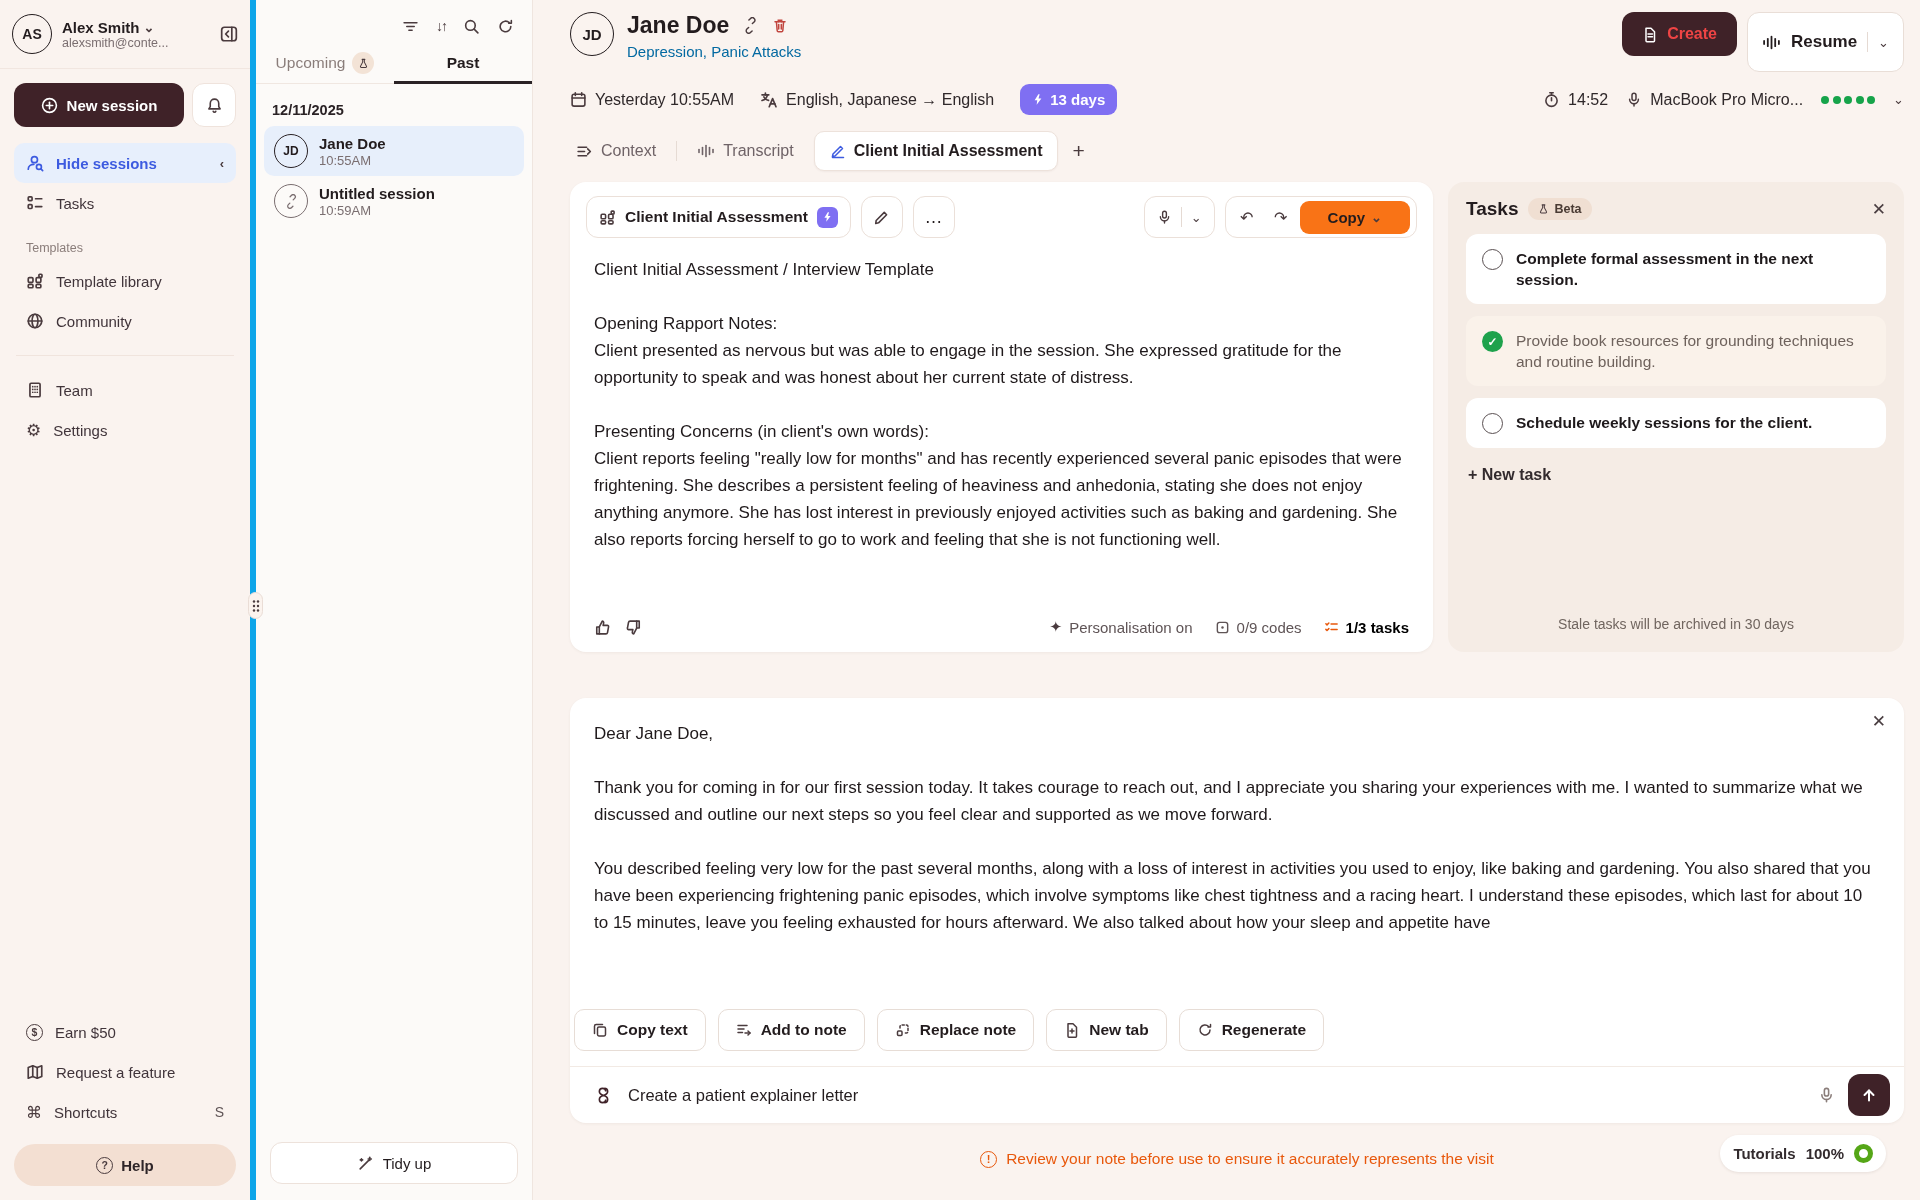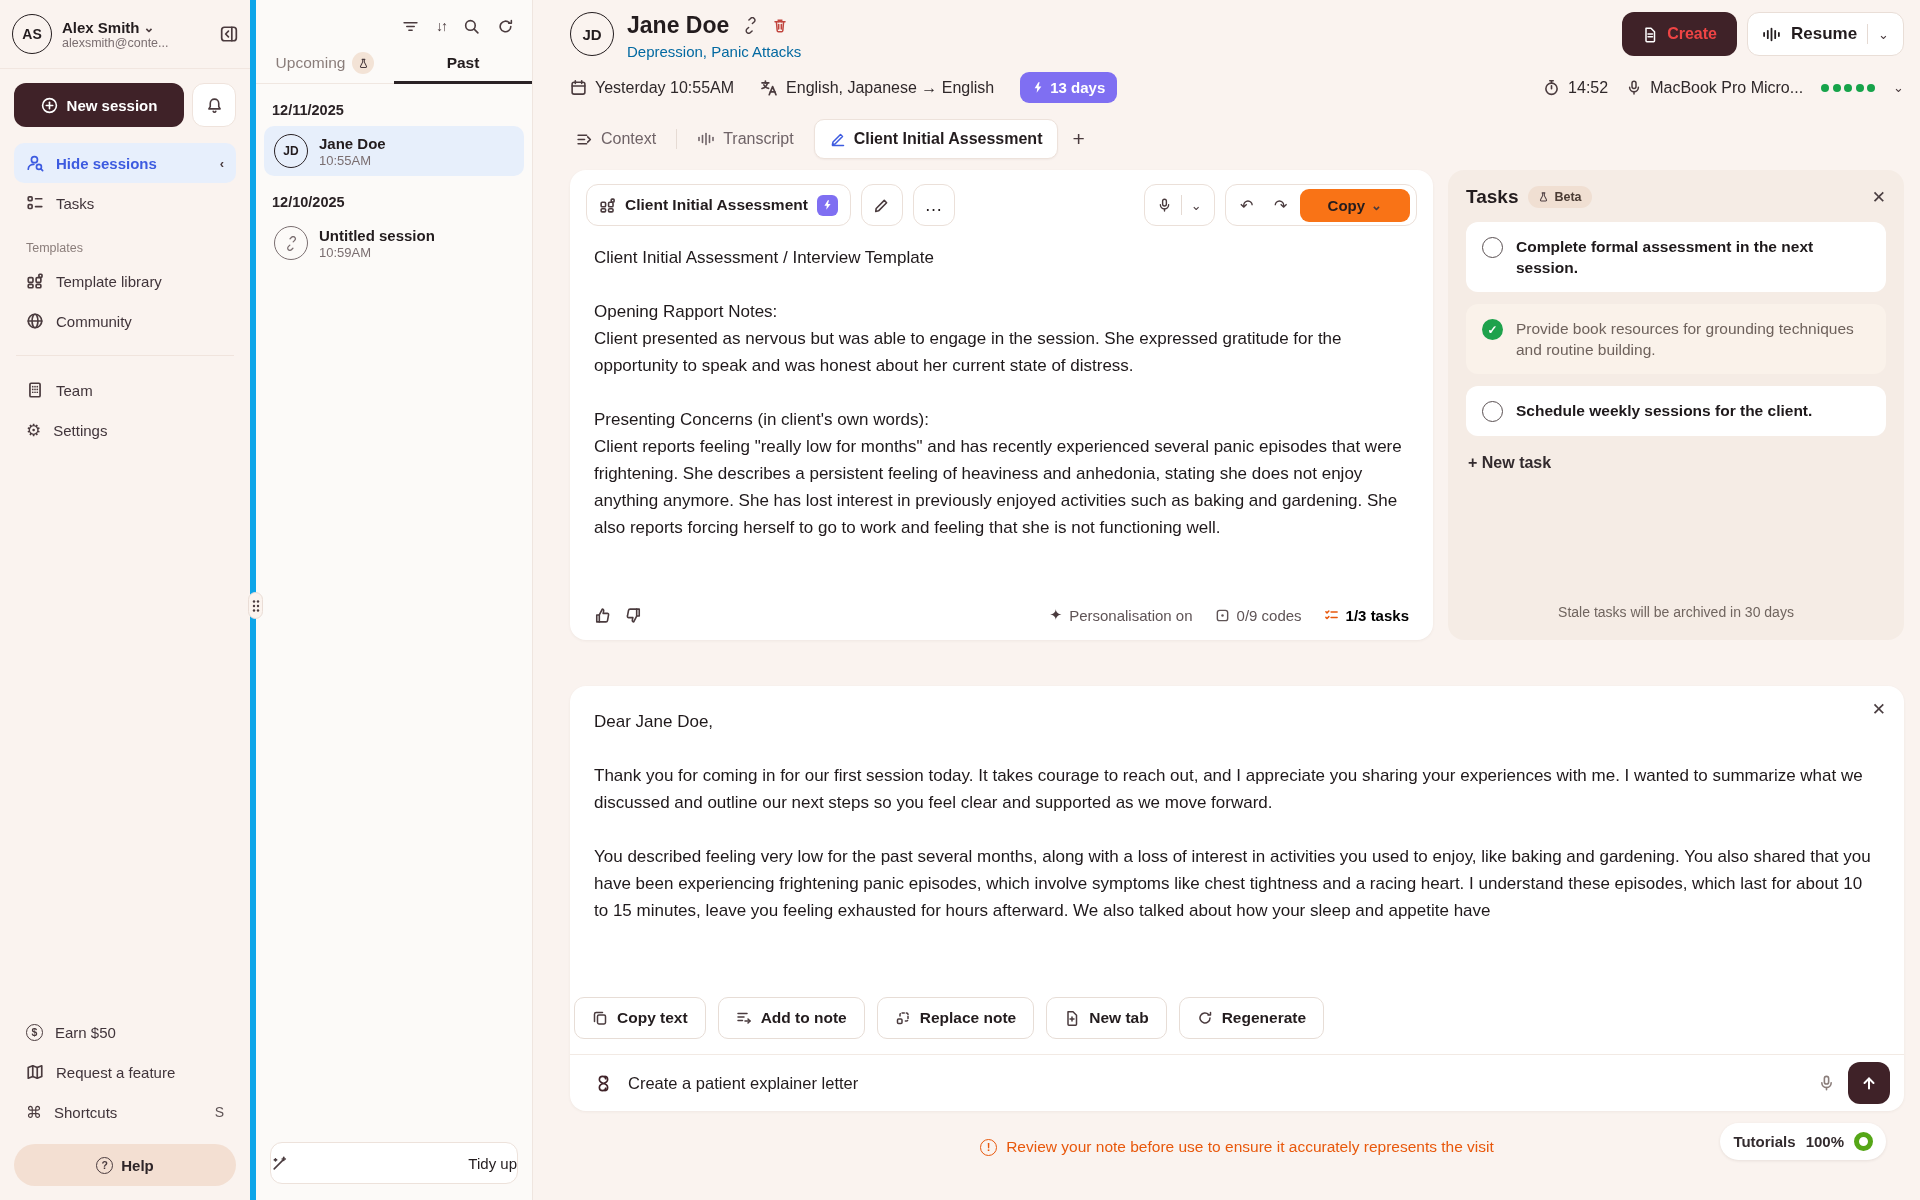--- a/index.html
+++ b/index.html
@@ -54,34 +54,34 @@
   .sess-tab.active { color:#231C1E; font-weight:700; }
   .sess-tab.active::after { content:""; position:absolute; left:0; right:0; bottom:-1px; height:3px; background:#2A2225; }
   .flask-badge { width:22px; height:22px; background:#F3E3D6; border-radius:50%; display:flex; align-items:center; justify-content:center; }
   .sess-group-date { font-size:14.5px; font-weight:700; padding:18px 16px 8px 16px; color:#2A2225; }
   .sess-item { margin:0 8px; padding:8px 10px; border-radius:10px; display:flex; align-items:center; gap:11px; cursor:pointer; }
   .sess-item.selected { background:#E7EFFB; }
   .sess-avatar { width:34px; height:34px; border-radius:50%; border:1.4px solid #2A2225; display:flex; align-items:center; justify-content:center; font-size:12px; font-weight:600; flex:none; background:#fff0; }
   .sess-avatar.icon { border-color:#7A6E70; }
   .sess-title { font-size:15px; font-weight:600; color:#231C1E; }
   .sess-time { font-size:13px; color:#7A6E70; margin-top:1px; }
-  .btn-tidy { position:absolute; left:14px; right:14px; bottom:16px; height:42px; background:#fff; border:1px solid #EDE2DB; border-radius:12px; display:flex; align-items:center; justify-content:space-between; gap:9px; font-size:15px; font-weight:500; cursor:pointer; }
+  .btn-tidy { position:absolute; left:14px; right:14px; bottom:16px; height:42px; background:#fff; border:1px solid #EDE2DB; border-radius:12px; display:flex; align-items:center; justify-content:center; gap:9px; font-size:15px; font-weight:500; cursor:pointer; }
   .drag-handle { position:absolute; left:-8px; top:592px; width:15px; height:27px; background:#FBF3EE; border:1px solid #EADDD6; border-radius:8px; display:flex; align-items:center; justify-content:center; z-index:5; cursor:col-resize; }
 
   
   .main { position:absolute; left:533px; top:0; right:0; bottom:0; padding:12px 16px 0 37px; display:flex; flex-direction:column; }
   .main-header { display:flex; align-items:flex-start; }
   .patient { display:flex; gap:13px; }
   .avatar-jd { width:44px; height:44px; border-radius:50%; border:1.6px solid #231C1E; display:flex; align-items:center; justify-content:center; font-size:15px; font-weight:600; }
   .patient-name-row { display:flex; align-items:center; gap:13px; }
   .patient-name { font-size:23px; font-weight:700; }
   .patient-cond { font-size:15px; color:#0369a1; margin-top:4px; }
   .hdr-actions { margin-left:auto; display:flex; gap:10px; }
   .btn-create { height:44px; border-radius:12px; background:#3F2228; color:#ef4444; display:flex; align-items:center; gap:9px; padding:0 20px; font-size:16px; font-weight:600; cursor:pointer; }
-  .btn-resume { height:44px; border-radius:12px; background:#fff; border:1px solid #E9DED7; display:flex; align-items:center; gap:10px; padding:0 14px; cursor:pointer; }
+  .btn-resume { height:60px; border-radius:12px; background:#fff; border:1px solid #E9DED7; display:flex; align-items:center; gap:10px; padding:0 14px; cursor:pointer; }
   .btn-resume .lbl { font-size:17px; font-weight:700; }
   .vdiv { width:1px; height:20px; background:#E5DAD3; }
 
   .meta-row { display:flex; align-items:center; gap:26px; margin-top:12px; }
   .meta-item { display:flex; align-items:center; gap:8px; font-size:16px; color:#2F282A; }
   .badge-days { display:flex; align-items:center; gap:6px; background:#7F6FF2; color:#fff; border-radius:9px; height:31px; padding:0 12px; font-size:15px; font-weight:600; }
   .meta-right { margin-left:auto; display:flex; align-items:center; gap:18px; }
   .dots { display:flex; gap:3.5px; }
   .dots i { width:8px; height:8px; border-radius:50%; background:#16A34A; }
 
@@ -345,21 +345,20 @@
   <div class="sess-item selected">
     <div class="sess-avatar">
         <span>JD</span>
       </div>
     <div>
       <div class="sess-title">Jane Doe</div>
       <div class="sess-time">10:55AM</div>
     </div>
   </div>
 
-  <div class="sess-group-date">12/10/2025</div>
   <div class="sess-item">
     <div class="sess-avatar icon">
       <svg width="15" height="15" viewBox="0 0 18 18">
           <path class="ic" style="stroke:#7A6E70" d="M7 11l-1.8 1.8a2.6 2.6 0 0 0 3.7 3.7L10.7 14.7"></path>
           <path class="ic" style="stroke:#7A6E70" d="M11 7l1.8-1.8a2.6 2.6 0 0 0-3.7-3.7L7.3 3.3"></path>
         </svg>
     </div>
     <div>
       <div class="sess-title">Untitled session</div>
       <div class="sess-time">10:59AM</div>

